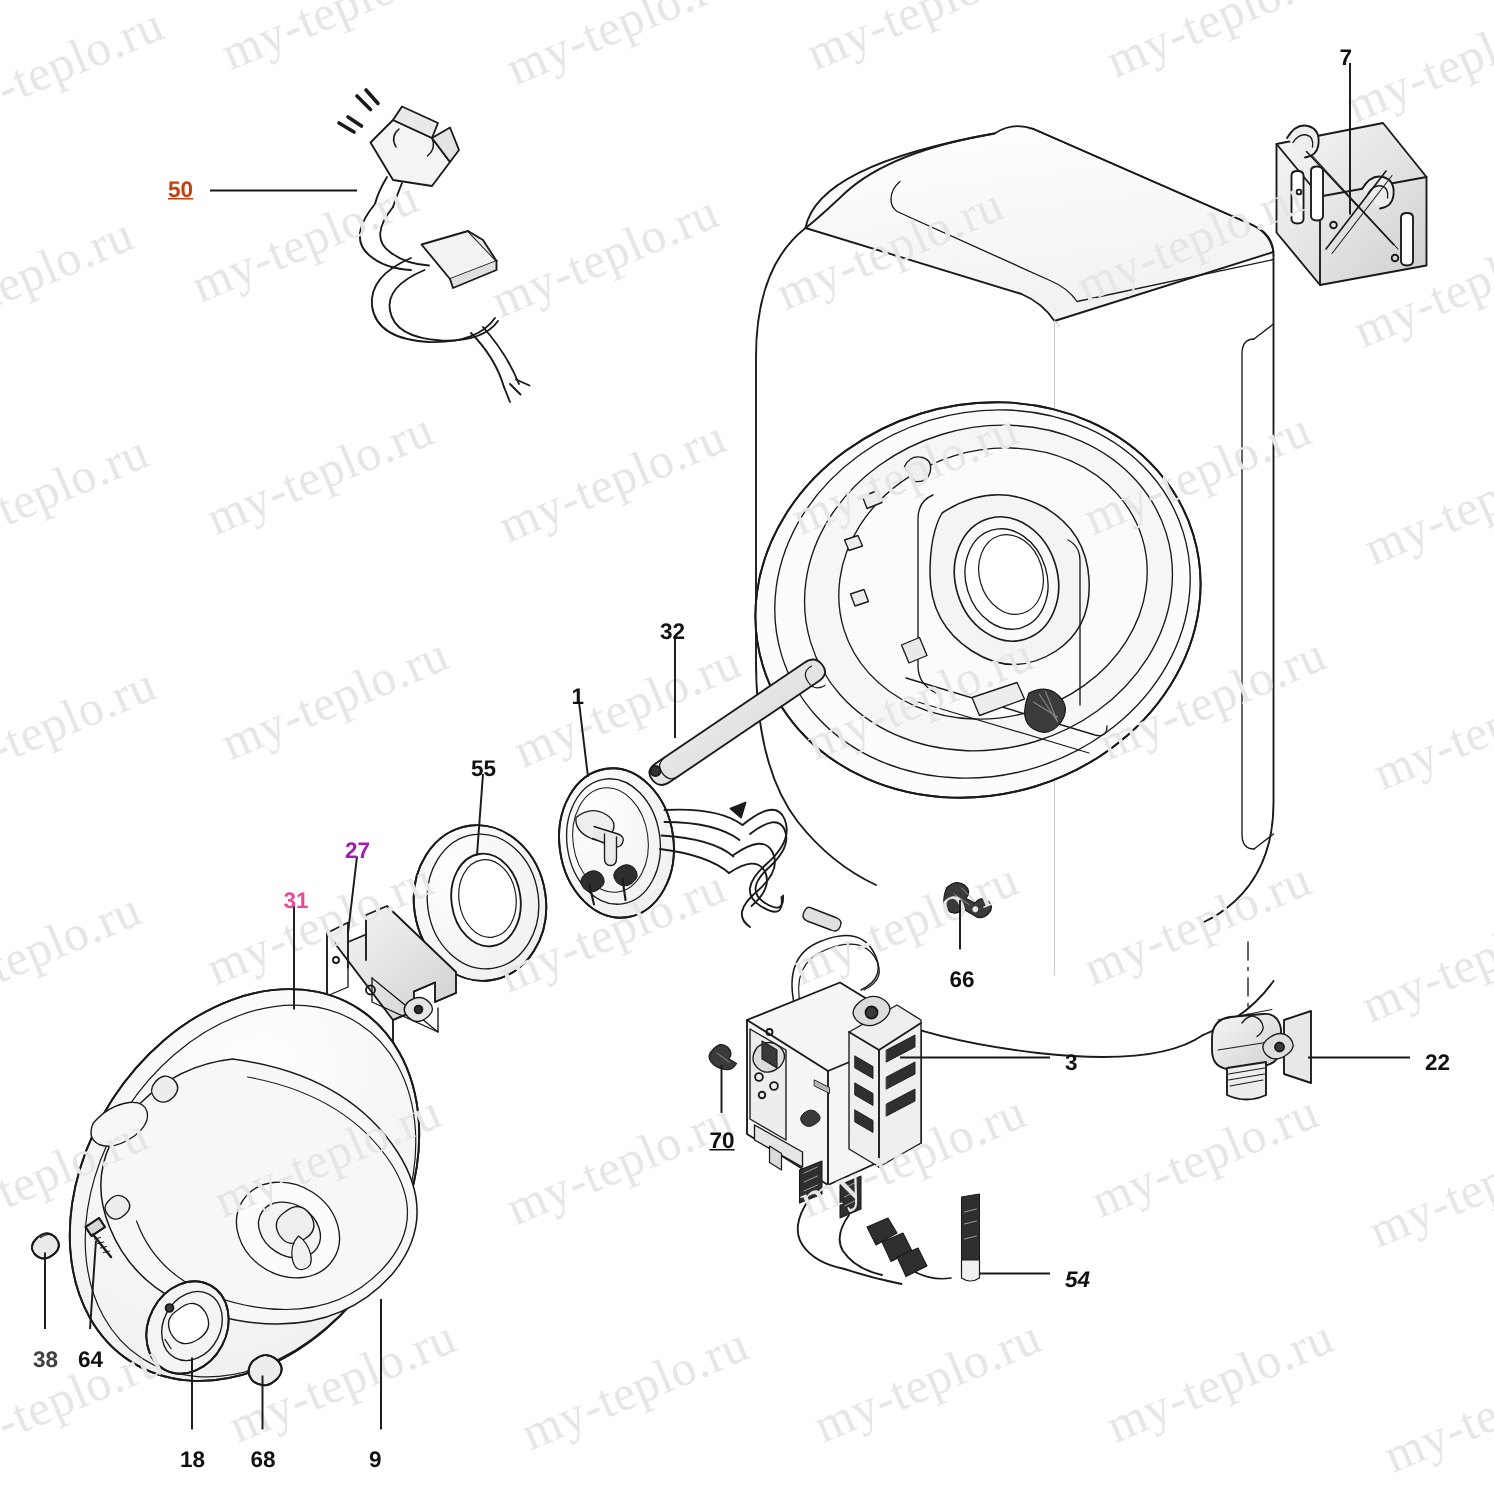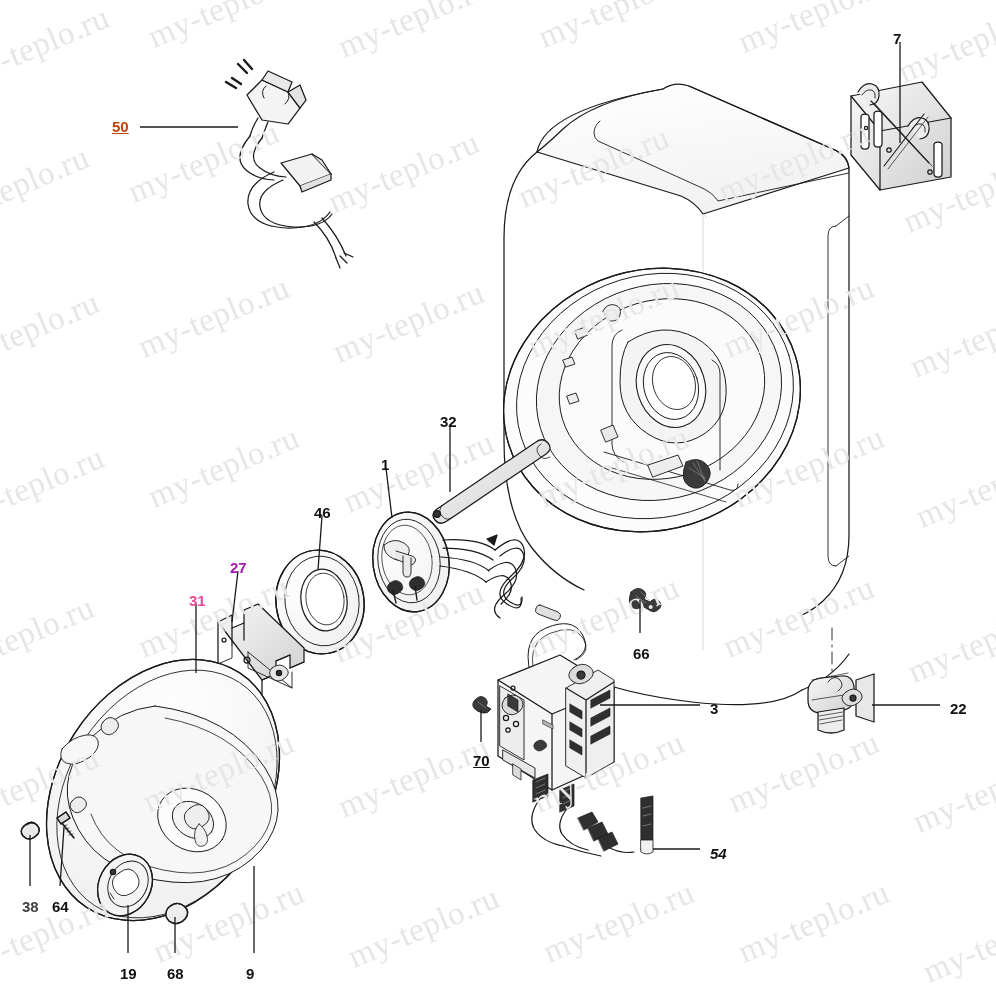--- a/index.html
+++ b/index.html
@@ -463,28 +463,28 @@
       <line x1="128" y1="953" x2="128" y2="905" stroke="#1a1a1a" stroke-width="1.3"></line>
       <line x1="175" y1="953" x2="175" y2="917" stroke="#1a1a1a" stroke-width="1.3"></line>
       <line x1="254" y1="953" x2="254" y2="866" stroke="#1a1a1a" stroke-width="1.3"></line>
     </svg>
 
   <div id="label-layer">
       <div class="lbl" style="left: 112px; top: 118px; color: #c2410c; text-decoration: underline;">50</div>
       <div class="lbl" style="left: 893px; top: 30px; color: rgb(17, 17, 17);">7</div>
       <div class="lbl" style="left: 440px; top: 413px; color: rgb(17, 17, 17);">32</div>
       <div class="lbl" style="left: 381px; top: 456px; color: rgb(17, 17, 17);">1</div>
-      <div class="lbl" style="left: 314px; top: 504px; color: rgb(17, 17, 17);">46</div>
+      <div class="lbl" style="left: 314px; top: 504px; color: rgb(17, 17, 17);">55</div>
       <div class="lbl" style="left: 230px; top: 559px; color: #a21caf;">27</div>
       <div class="lbl" style="left: 189px; top: 592px; color: #ec4899;">31</div>
       <div class="lbl" style="left: 633px; top: 645px; color: rgb(17, 17, 17);">66</div>
       <div class="lbl" style="left: 710px; top: 700px; color: rgb(17, 17, 17);">3</div>
       <div class="lbl" style="left: 950px; top: 700px; color: rgb(17, 17, 17);">22</div>
       <div class="lbl" style="left: 473px; top: 752px; color: rgb(17, 17, 17); text-decoration: underline;">70</div>
       <div class="lbl" style="left: 710px; top: 845px; color: rgb(17, 17, 17); font-style: italic;">54</div>
       <div class="lbl" style="left: 22px; top: 898px; color: #404040;">38</div>
       <div class="lbl" style="left: 52px; top: 898px; color: rgb(17, 17, 17);">64</div>
-      <div class="lbl" style="left: 120px; top: 965px; color: rgb(17, 17, 17);">19</div>
+      <div class="lbl" style="left: 120px; top: 965px; color: rgb(17, 17, 17);">18</div>
       <div class="lbl" style="left: 167px; top: 965px; color: rgb(17, 17, 17);">68</div>
       <div class="lbl" style="left: 246px; top: 965px; color: rgb(17, 17, 17);">9</div>
     </div>
 
 </div>
 
 </body></html>

